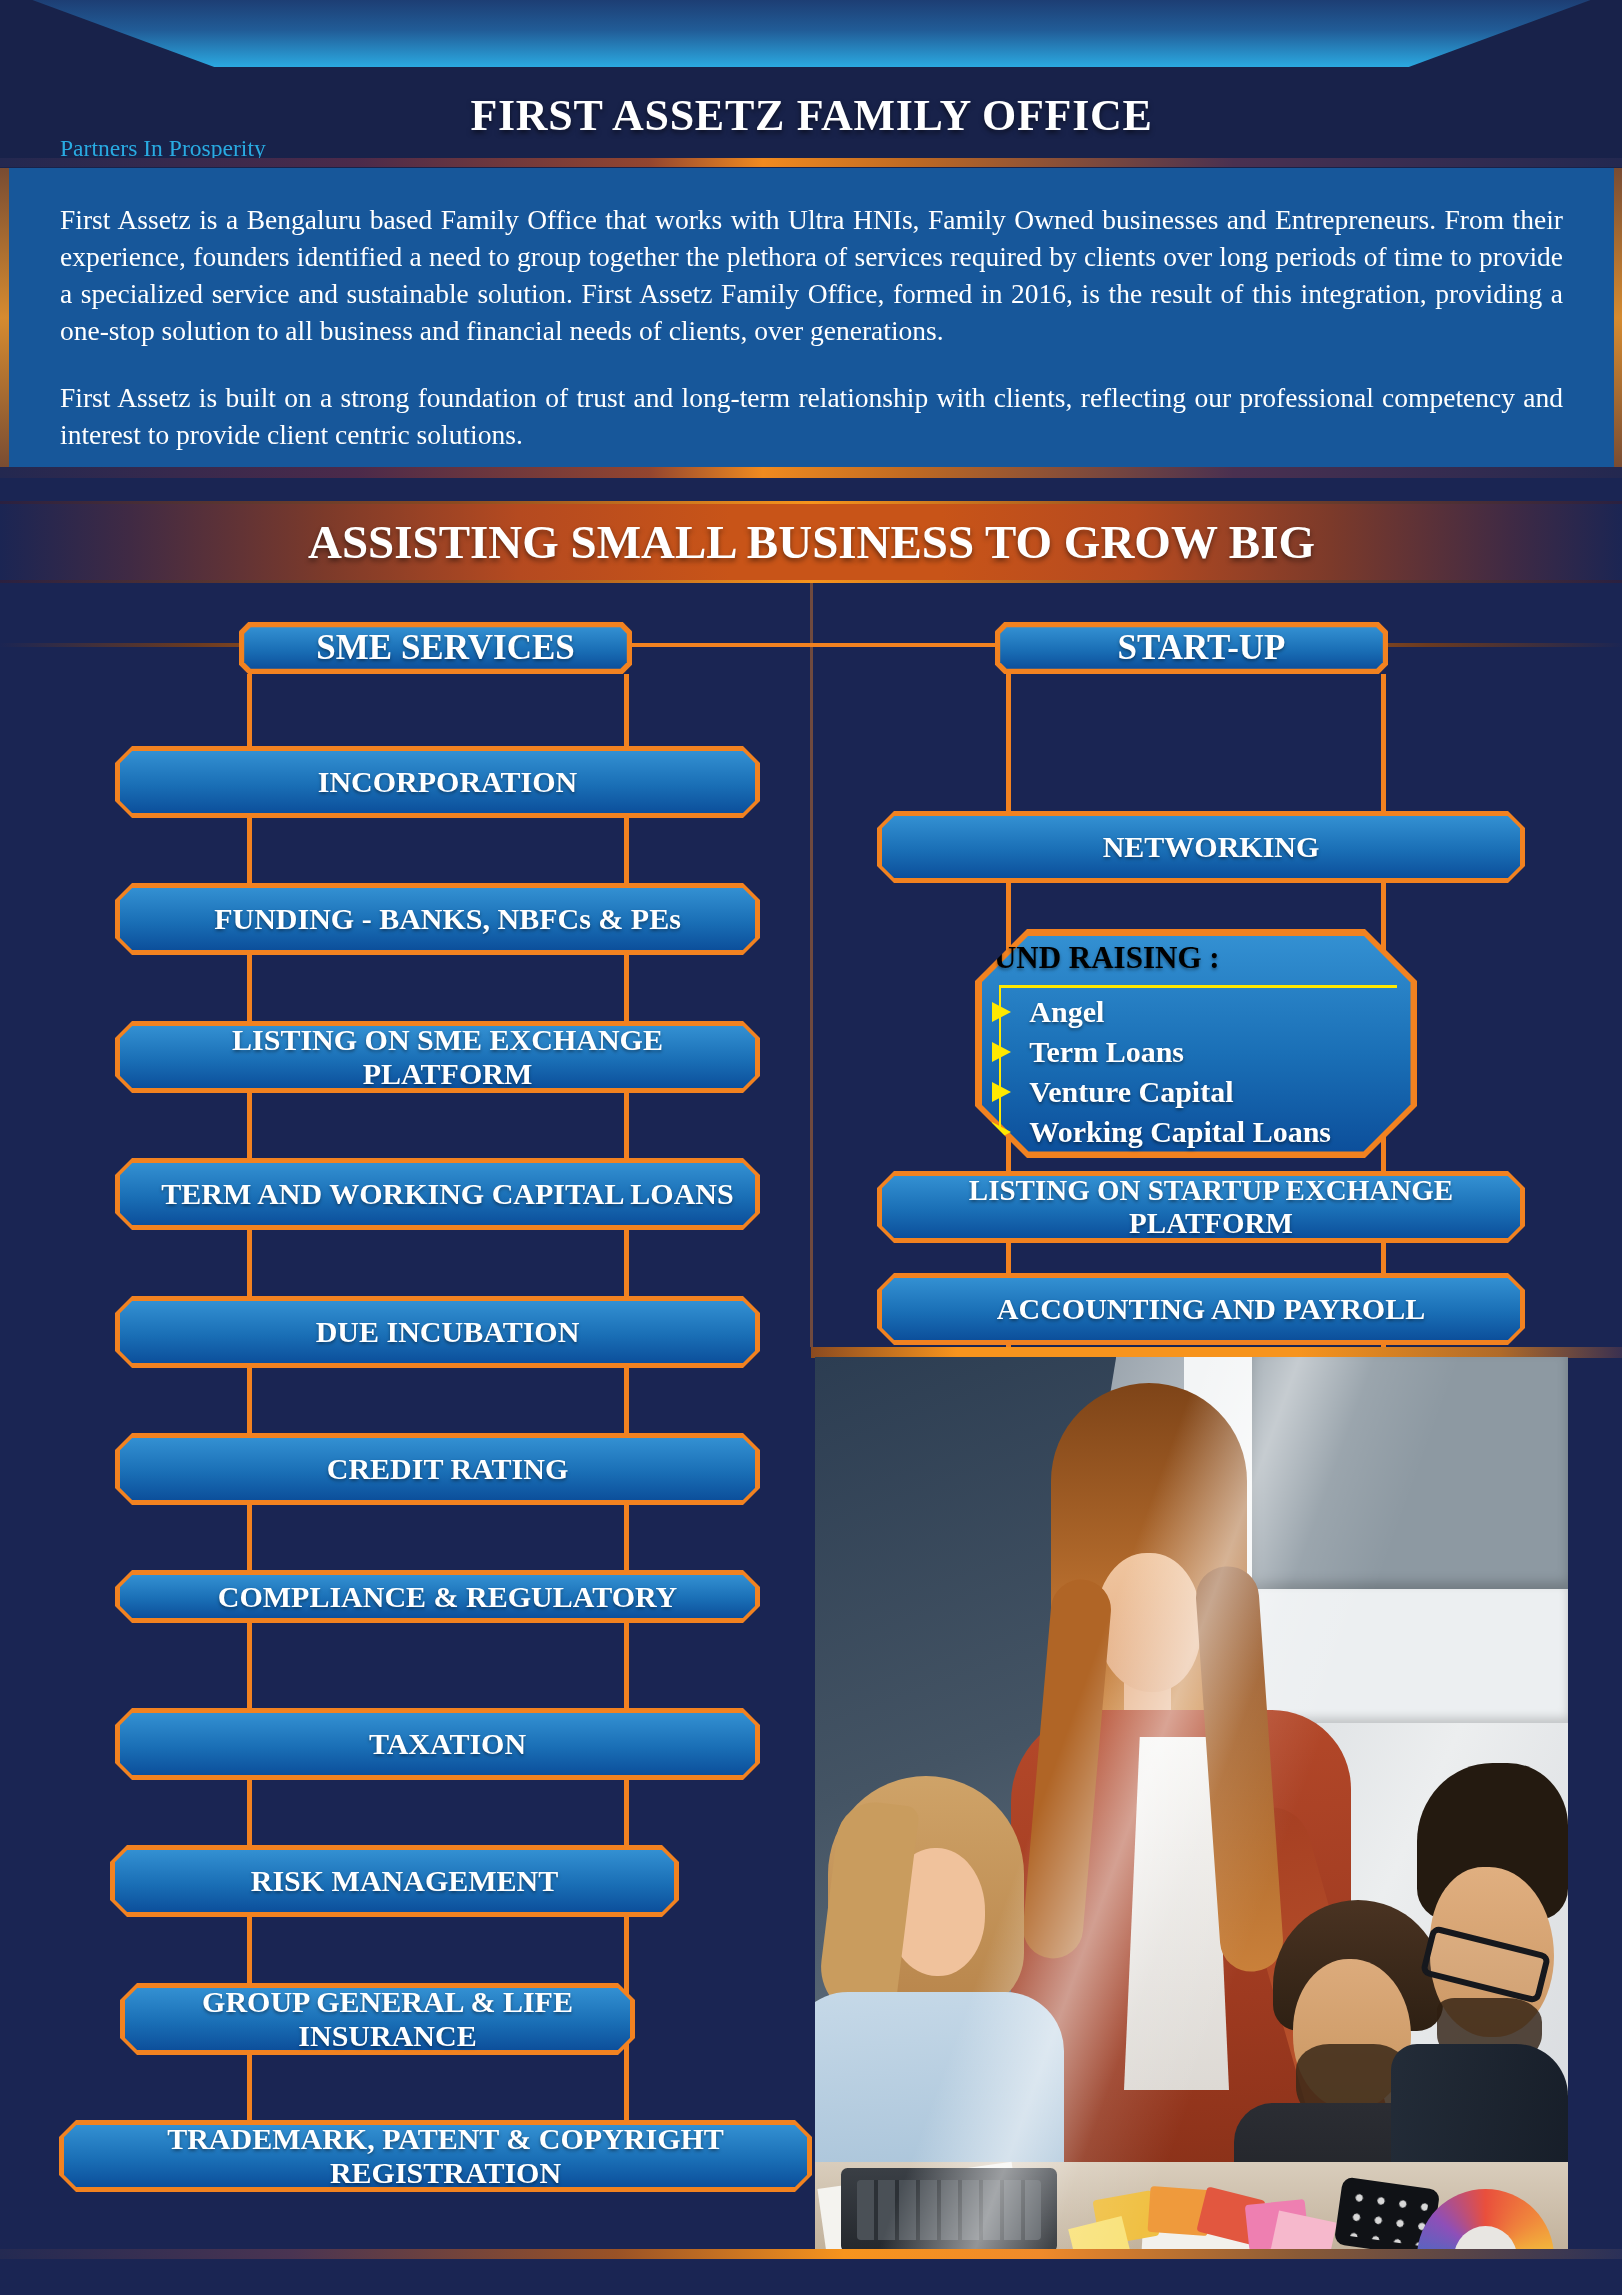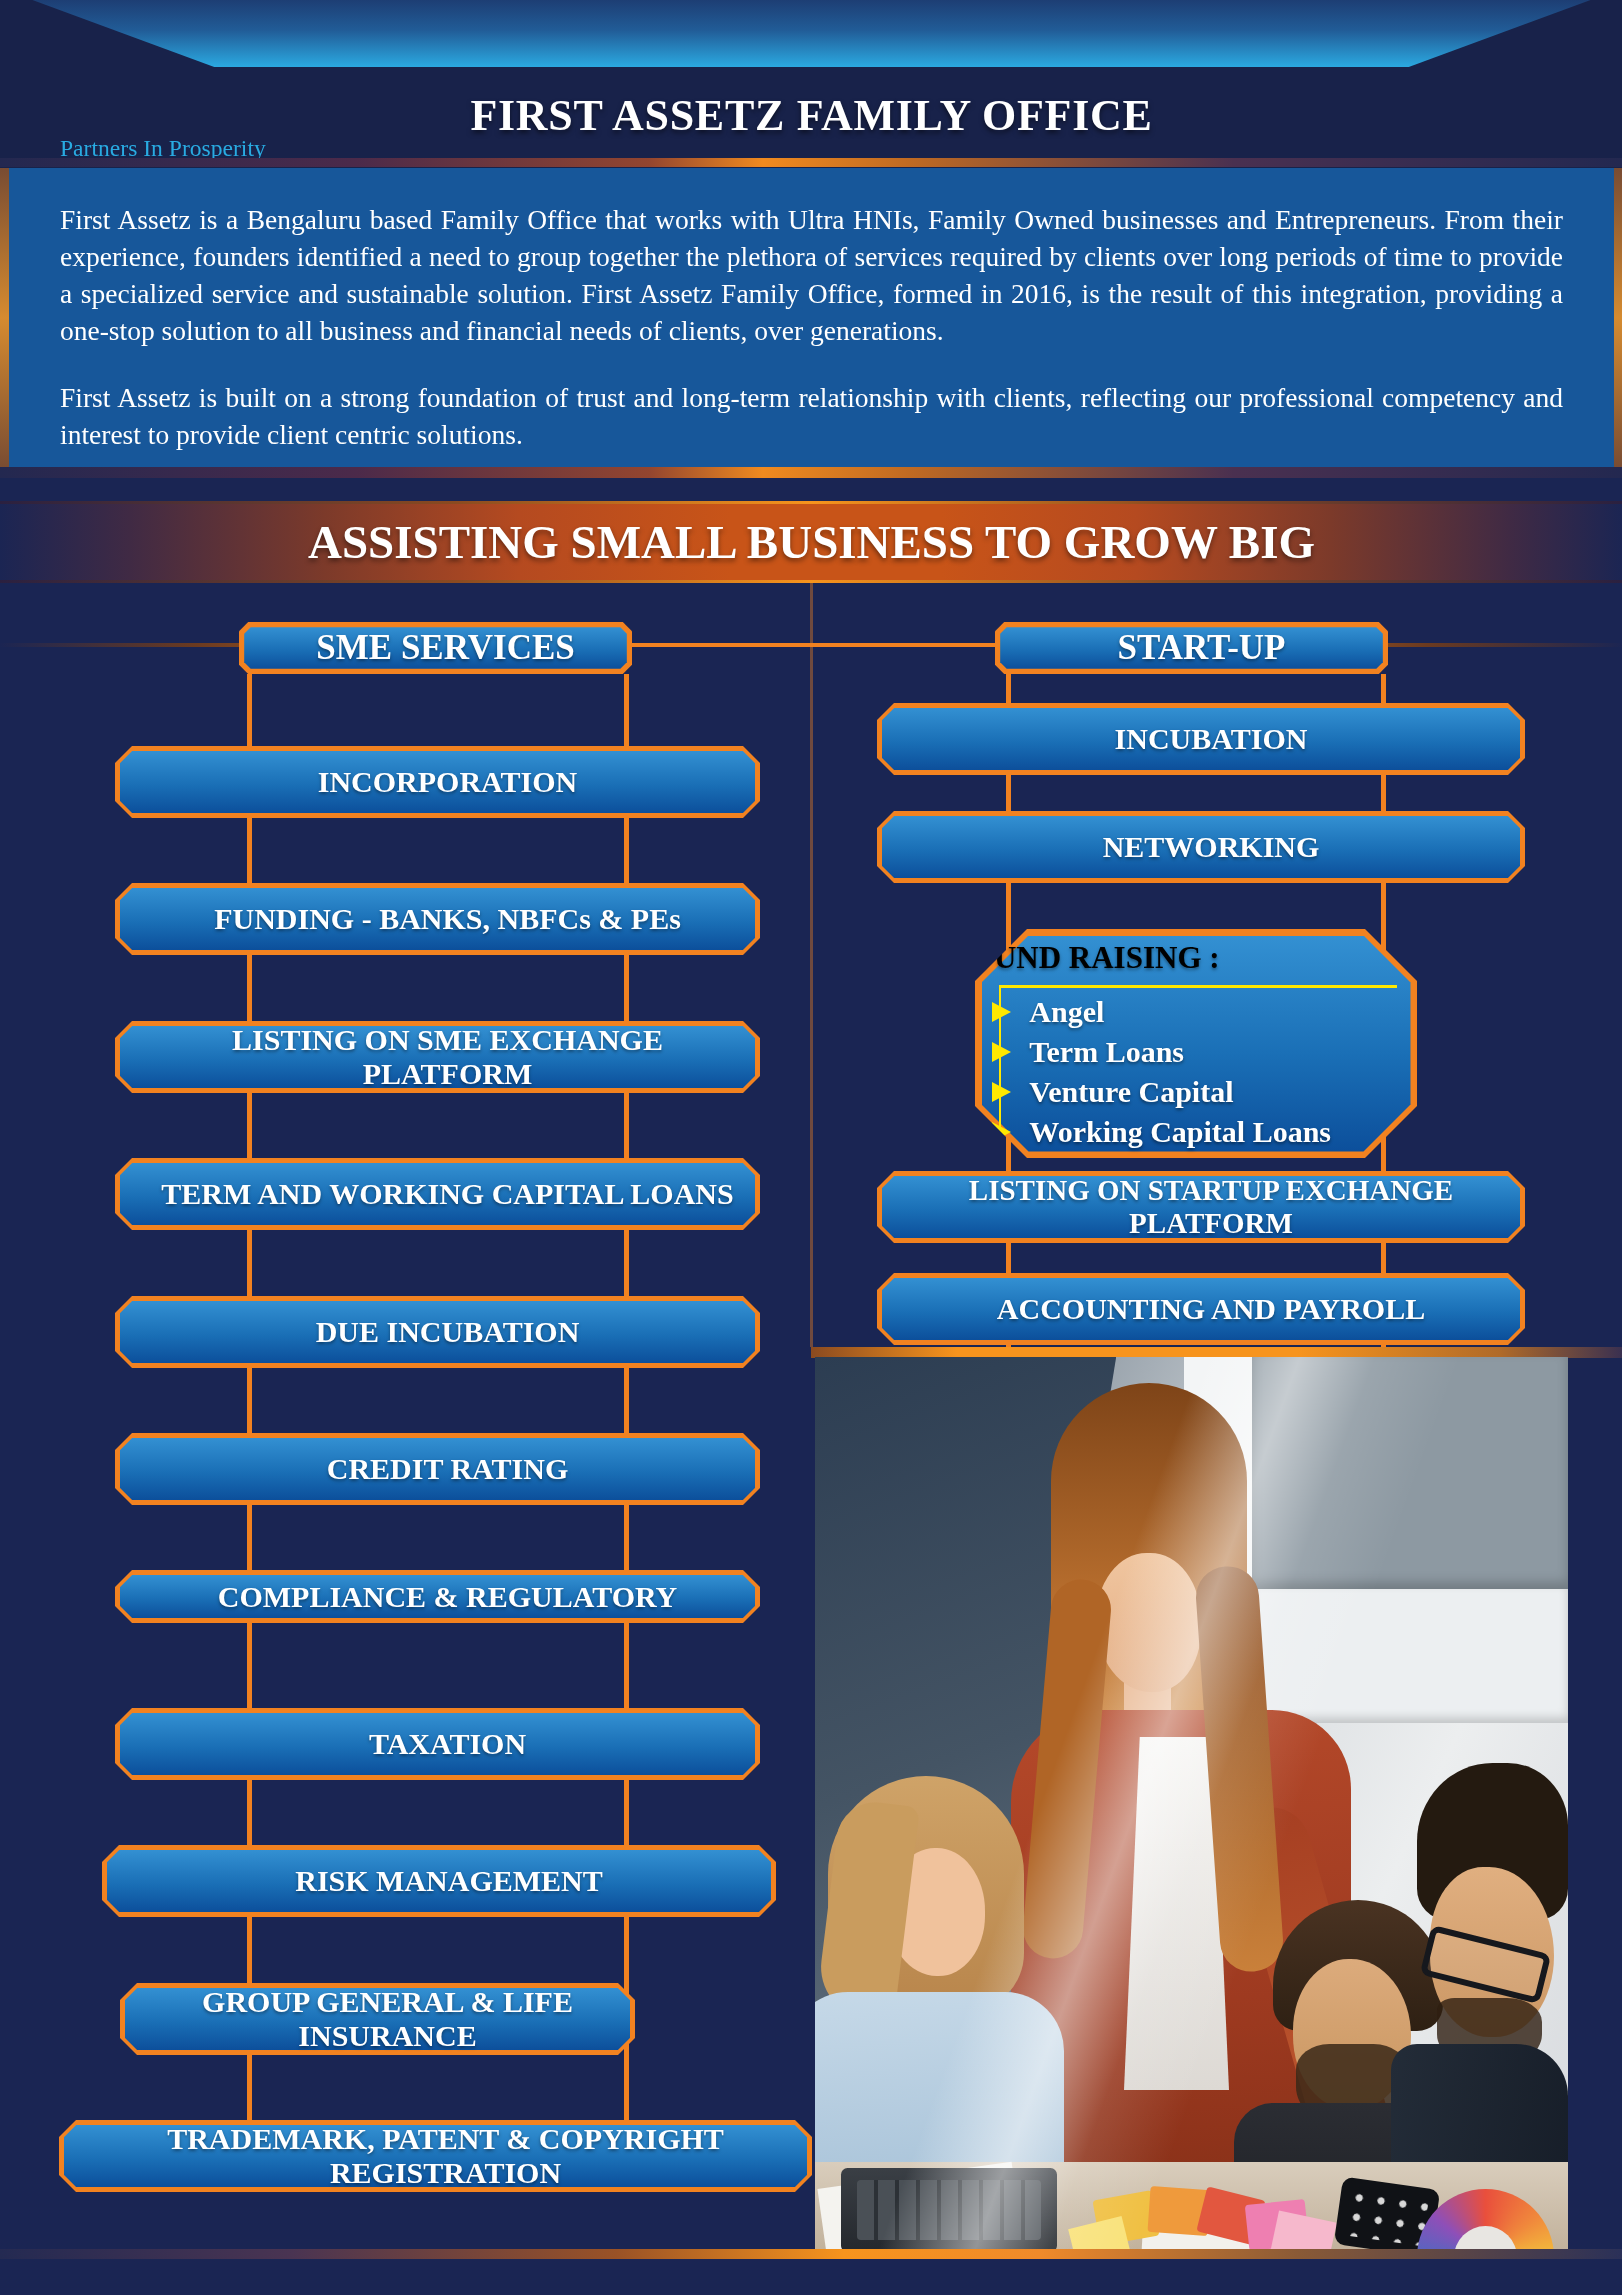--- a/index.html
+++ b/index.html
@@ -199,40 +199,36 @@
     <div class="obox-label">CREDIT RATING</div>
   </div>
   <div class="obox" style="left:115px;top:1570px;width:645px;height:53px;">
     <div class="obox-in"></div>
     <div class="obox-label">COMPLIANCE &amp; REGULATORY</div>
   </div>
   <div class="obox" style="left:115px;top:1708px;width:645px;height:72px;">
     <div class="obox-in"></div>
     <div class="obox-label">TAXATION</div>
   </div>
-  <div class="obox" style="left:102px;top:1845px;width:674px;height:72px;">
+  <div class="obox" style="left:110px;top:1845px;width:569px;height:72px;">
     <div class="obox-in"></div>
     <div class="obox-label">RISK MANAGEMENT</div>
   </div>
   <div class="obox" style="left:120px;top:1983px;width:515px;height:72px;">
     <div class="obox-in"></div>
     <div class="obox-label">GROUP GENERAL &amp; LIFE INSURANCE</div>
   </div>
   <div class="obox" style="left:59px;top:2120px;width:753px;height:72px;">
     <div class="obox-in"></div>
     <div class="obox-label">TRADEMARK, PATENT &amp; COPYRIGHT REGISTRATION</div>
   </div>
 
   <div class="obox hdr" style="left:995px;top:622px;width:393px;height:52px;">
     <div class="obox-in"></div>
     <div class="obox-label">START-UP</div>
-  </div>
-  <div class="obox" style="left:877px;top:703px;width:648px;height:72px;">
-    <div class="obox-in"></div>
-    <div class="obox-label">INCUBATION</div>
   </div>
   <div class="obox" style="left:877px;top:811px;width:648px;height:72px;">
     <div class="obox-in"></div>
     <div class="obox-label">NETWORKING</div>
   </div>
 
   <div class="obox fund" style="left:975px;top:929px;width:442px;height:229px;">
     <div class="obox-in"></div>
     <div class="fr-title">FUND RAISING :</div>
     <div class="fr-rule"></div>

